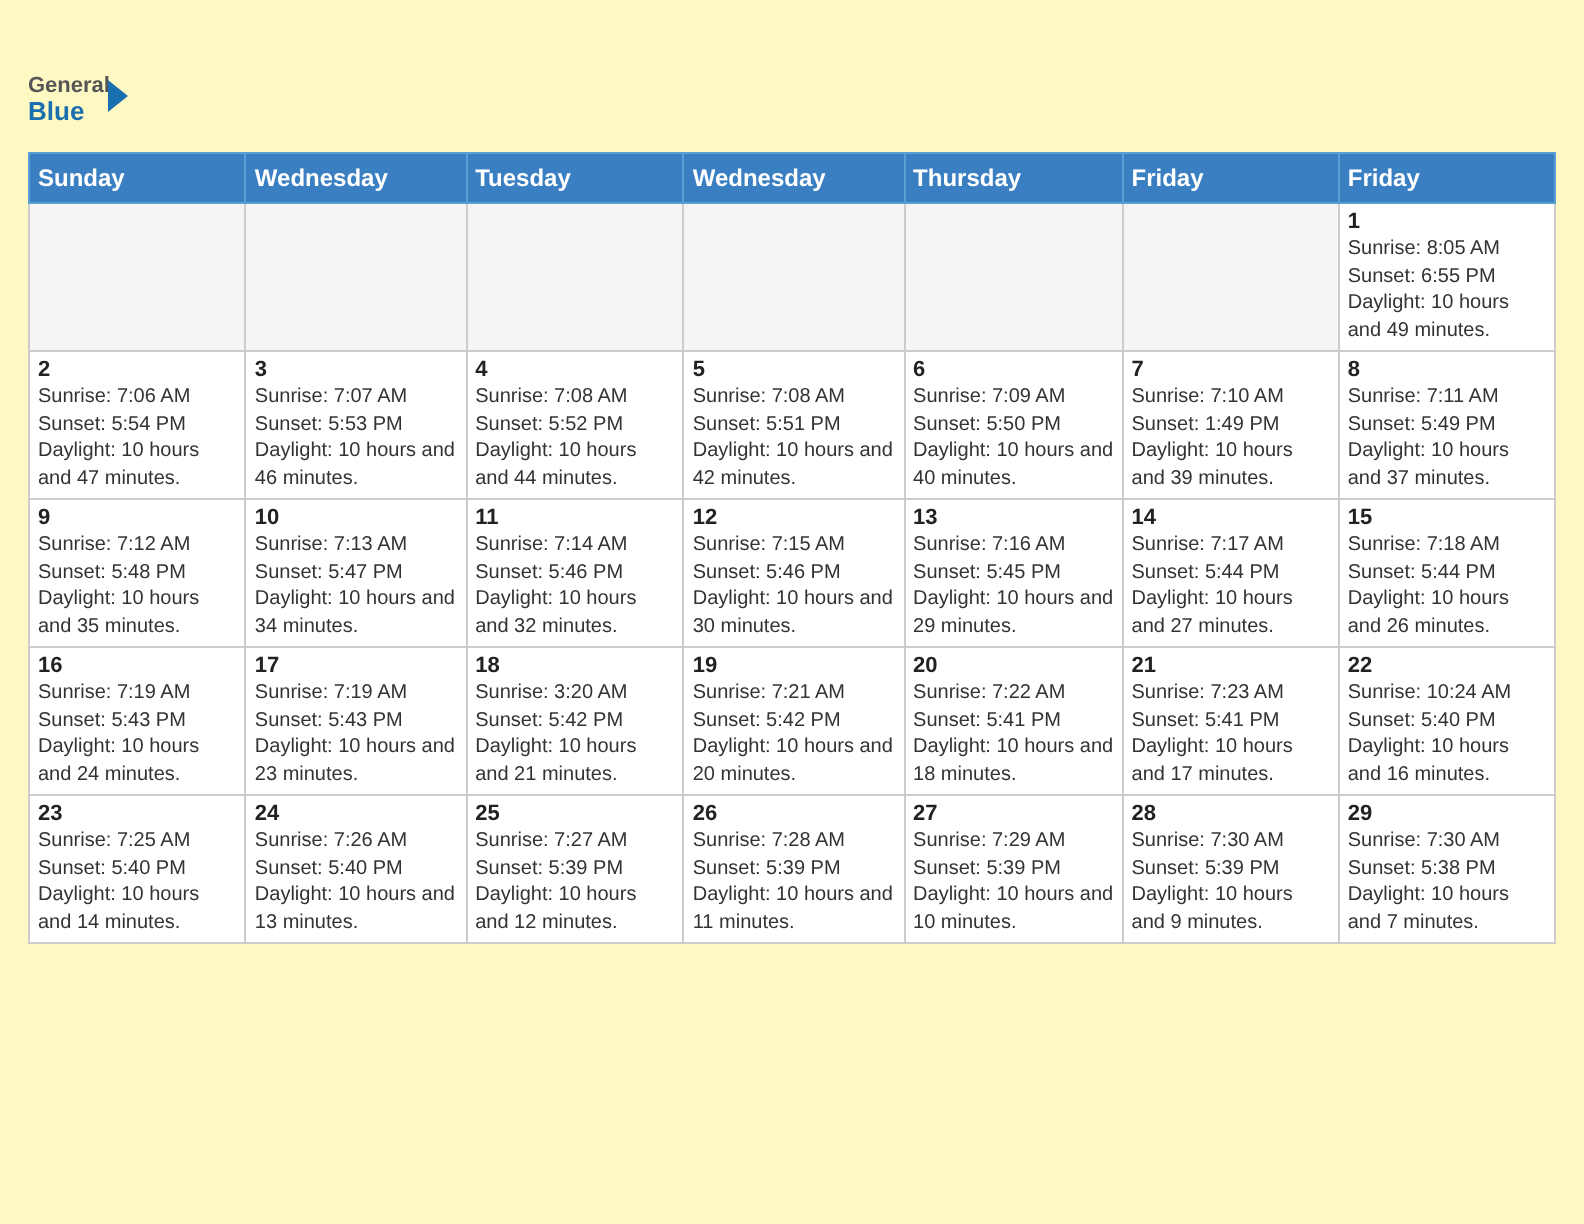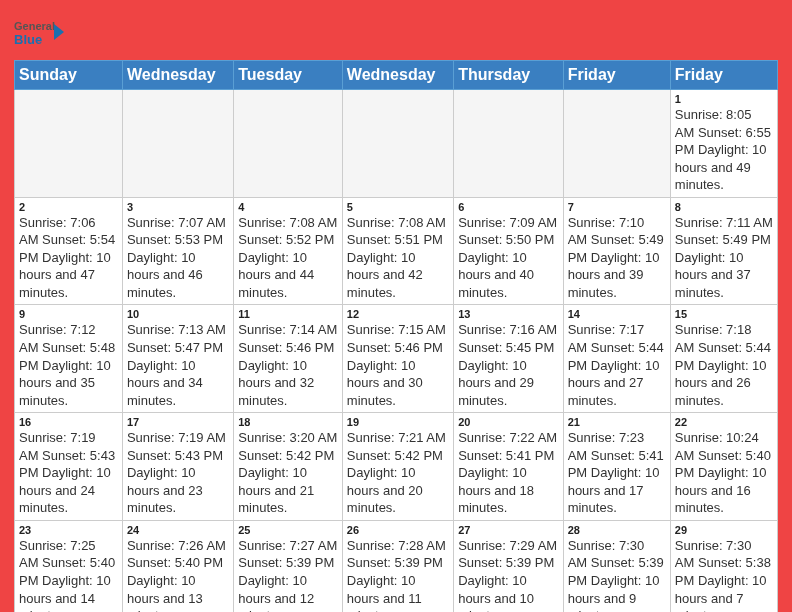--- a/index.html
+++ b/index.html
@@ -6,22 +6,22 @@
     body {
       width: 792px;
       height: 612px;
       background: #fff;
       font-family: Arial, sans-serif;
       overflow: hidden;
     }
     .page {
       width: 792px;
       height: 612px;
-      background: #ef4444;
-      padding: 12px 14px 10px 14px;
+      background: #fef9c3;
+      padding: 28px 14px 10px 14px;
     }
     .header {
       display: flex;
       justify-content: space-between;
       align-items: flex-start;
       margin-bottom: 6px;
     }
     .logo {
       display: flex;
       align-items: center;
@@ -41,21 +41,21 @@
       color: #444;
     }
     .calendar {
       width: 100%;
       border-collapse: collapse;
       border: 1px solid #ccc;
     }
     .calendar th {
       background: #3a7fc1;
       color: #fff;
-      font-size: 16px;
+      font-size: 12px;
       font-weight: bold;
       padding: 5px 4px;
       text-align: left;
       border: 1px solid #5a9fd4;
     }
     .calendar td {
       vertical-align: top;
       border: 1px solid #ccc;
       padding: 3px 4px;
       width: 113px;
@@ -69,21 +69,21 @@
       background: #f5f5f5;
     }
     .day-num {
       font-size: 11px;
       font-weight: bold;
       color: #222;
       display: block;
       margin-bottom: 1px;
     }
     .day-info {
-      font-size: 13px;
+      font-size: 10px;
       color: #333;
       line-height: 1.35;
     }
     .week-row td {
       height: 74px;
     }
   </style>
 </head>
 <body>
 
@@ -156,21 +156,21 @@
           </td>
           <td>
             <span class="day-num">6</span>
             <div class="day-info">Sunrise: 7:09 AM
 Sunset: 5:50 PM
 Daylight: 10 hours and 40 minutes.</div>
           </td>
           <td>
             <span class="day-num">7</span>
             <div class="day-info">Sunrise: 7:10 AM
-Sunset: 5:49 PM
+Sunset: 1:49 PM
 Daylight: 10 hours and 39 minutes.</div>
           </td>
           <td>
             <span class="day-num">8</span>
             <div class="day-info">Sunrise: 7:11 AM
 Sunset: 5:49 PM
 Daylight: 10 hours and 37 minutes.</div>
           </td>
         </tr>
         <tr class="week-row">

